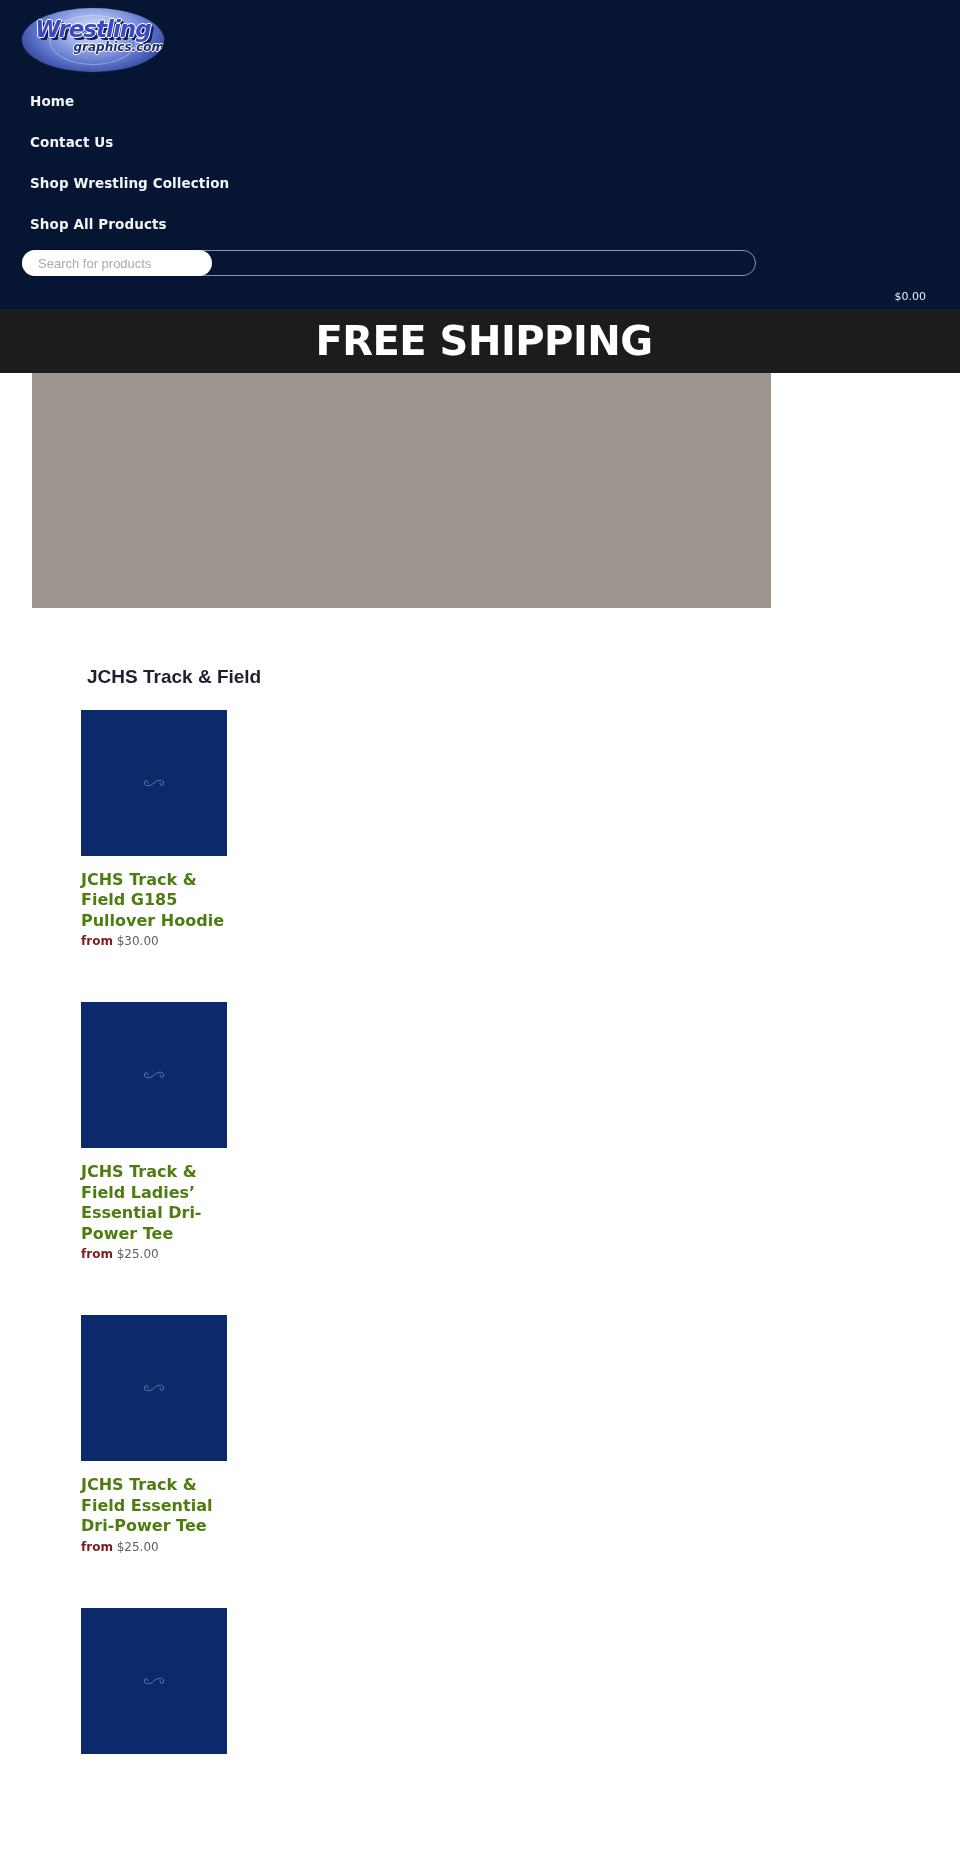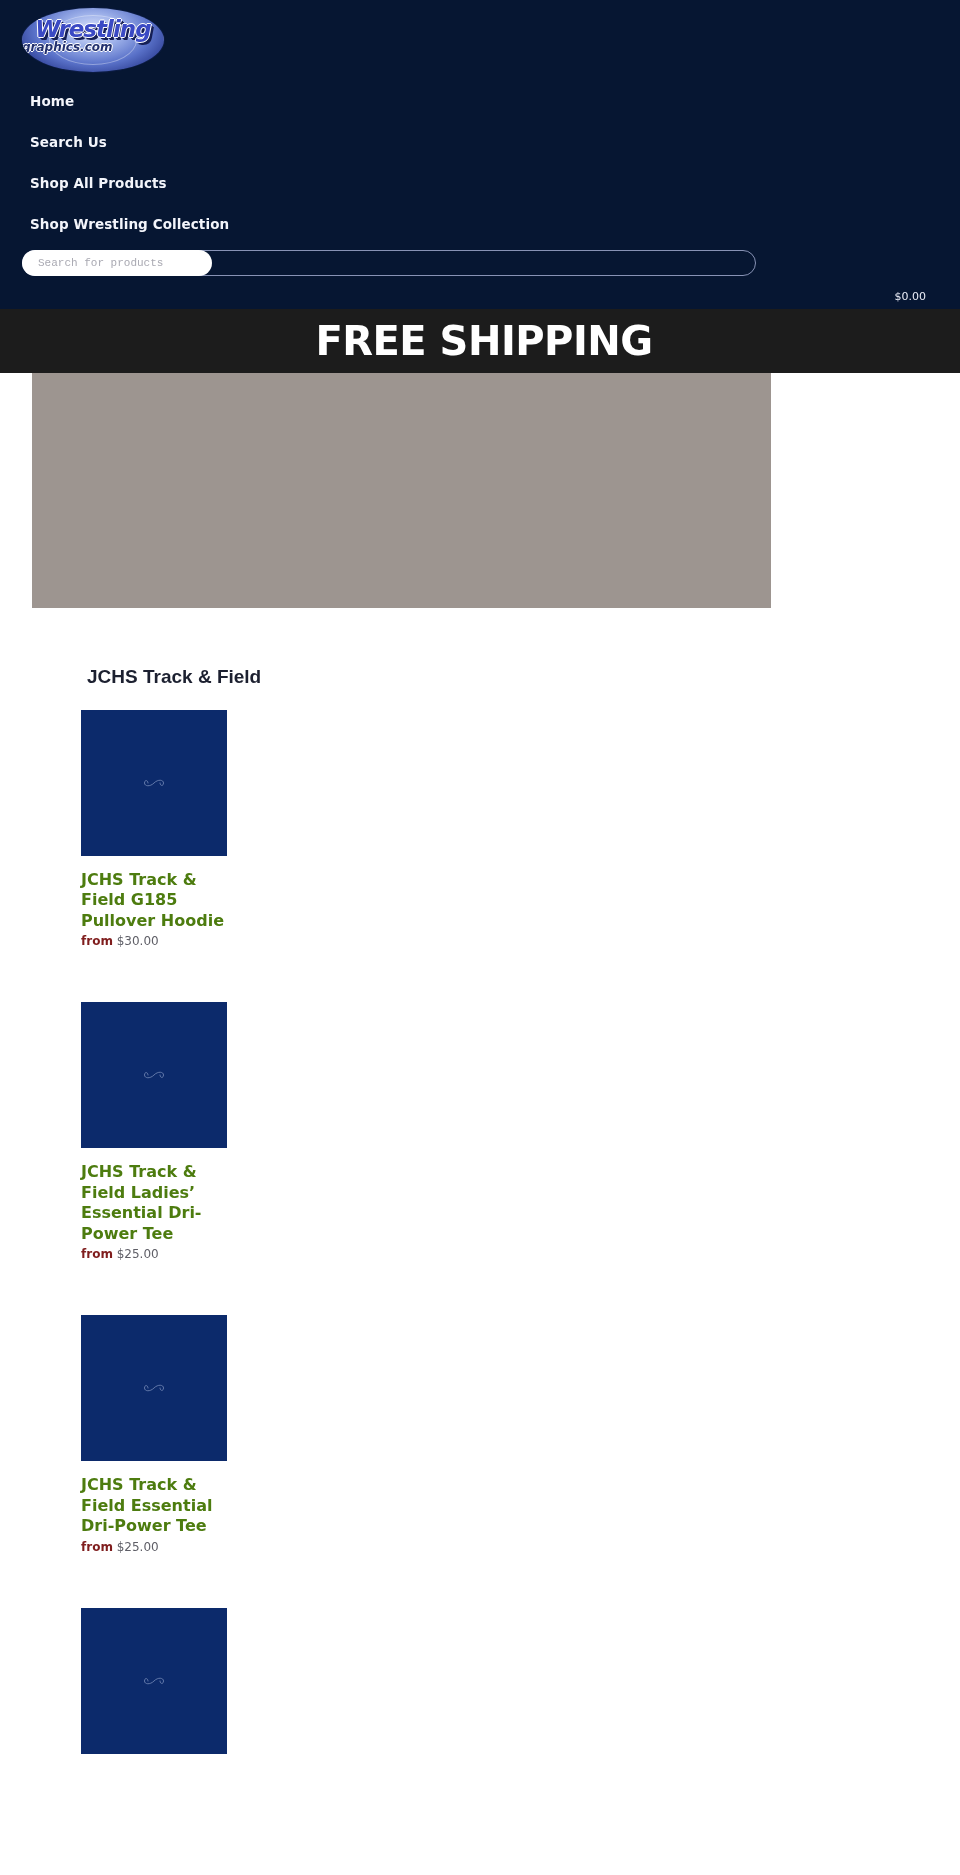--- a/index.html
+++ b/index.html
@@ -68,21 +68,21 @@
     color: #3a49c4;
     text-shadow:
       1px 0 0 #ffffff, -1px 0 0 #ffffff, 0 1px 0 #ffffff, 0 -1px 0 #ffffff,
       2px 2px 0 #161f55, 3px 3px 0 #161f55;
     line-height: 1;
   }
   .logo .subword {
     position: absolute;
     left: 0; right: 0;
     top: 33px;
-    text-align: left;
+    text-align: right;
     font-family: "DejaVu Sans", sans-serif;
     font-weight: bold;
     font-style: italic;
     font-size: 12px;
     letter-spacing: 0px;
     color: #22306f;
     text-shadow: 1px 0 0 #fff, -1px 0 0 #fff, 0 -1px 0 #fff, 0 1px 0 #fff;
     line-height: 1;
   }
 
@@ -118,25 +118,25 @@
   .search-input {
     position: absolute;
     left: 22px;
     top: 0;
     width: 190px;
     height: 26px;
     border-radius: 14px;
     border: none;
     outline: none;
     background: #ffffff;
-    font-size: 11px;
+    font-size: 13px;
     color: #8c8c94;
     padding: 0 0 0 16px;
     box-sizing: border-box;
-    font-family: Liberation Mono, monospace;
+    font-family: Liberation Sans, sans-serif;
   }
   .search-input::placeholder { color: #a9a9b2; }
 
   .cart-row {
     text-align: right;
     padding: 0 34px 5px 0;
   }
   .cart-total {
     color: #e9ecf6;
     font-size: 11px;
@@ -238,23 +238,23 @@
       <span class="arcL"></span>
       <span class="arcR"></span>
       <span class="halo"></span>
       <span class="wordmark">Wrestling</span>
       <span class="subword">graphics.com</span>
     </div>
   </div>
 
   <nav class="nav">
     <a class="nav-item" href="#">Home</a>
-    <a class="nav-item" href="#">Search Us</a>
+    <a class="nav-item" href="#">Contact Us</a>
+    <a class="nav-item" href="#">Shop Wrestling Collection</a>
     <a class="nav-item" href="#">Shop All Products</a>
-    <a class="nav-item" href="#">Shop Wrestling Collection</a>
   </nav>
 
   <div class="search-row">
     <div class="search-outline"></div>
     <input class="search-input" type="text" placeholder="Search for products" style="">
   </div>
 
   <div class="cart-row">
     <span class="cart-total">$0.00</span>
   </div>

